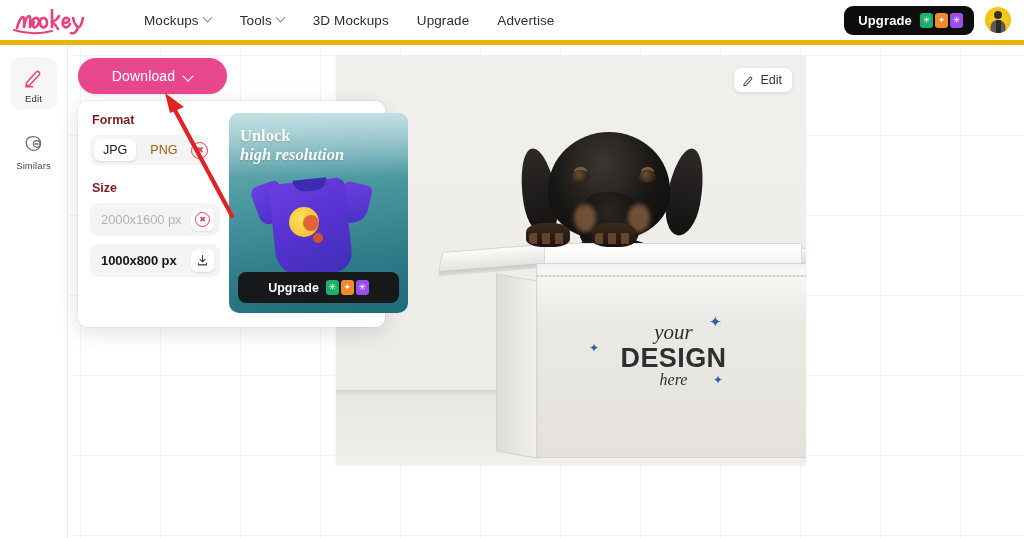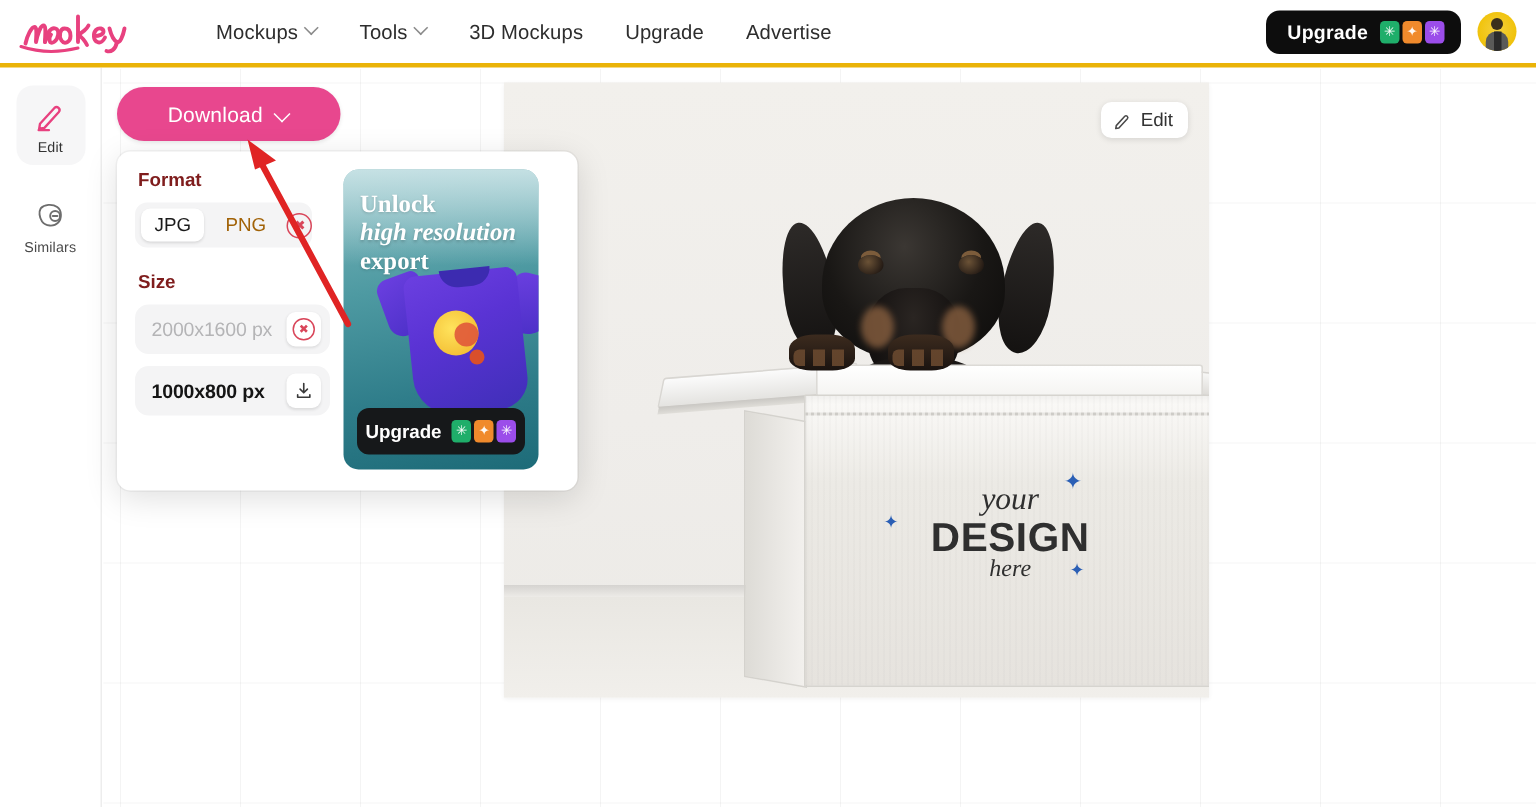--- a/index.html
+++ b/index.html
@@ -7,21 +7,21 @@
     width: 1024px; height: 538px;
     font-family: "Liberation Sans", sans-serif;
     background: #ffffff;
     overflow: hidden;
   }
   #app { position: relative; width: 1024px; height: 538px; background:#fff; }
 
   
   #header {
     position: absolute; left:0; top:0; width:1024px; height:45px;
-    background:#ffffff; border-bottom:3px solid #eab308;
+    background:#ffffff; border-bottom:5px solid #eab308;
     display:flex; align-items:center; z-index:40;
   }
   #logo { margin-left:12px; width:92px; height:34px; display:flex; align-items:center; }
   #nav { display:flex; align-items:center; margin-left:26px; gap:0px; }
   .nav-item {
     display:flex; align-items:center; gap:5px;
     font-size:13.5px; color:#2d2d2d; padding:6px 14px;
     cursor:pointer; white-space:nowrap; letter-spacing:.1px;
   }
   .chev { display:inline-block; width:8px; height:8px; position:relative; top:-2px; }
@@ -267,21 +267,21 @@
   .size-row.dis { cursor:default; }
   .size-lbl { font-size:13px; color:#151515; font-weight:600; letter-spacing:-.1px; }
   .size-row.dis .size-lbl { color:#b4b4b6; font-weight:500; }
   .act-box {
     width:23px; height:23px; border-radius:6px; background:#fff;
     display:flex; align-items:center; justify-content:center;
     box-shadow:0 1px 2px rgba(0,0,0,.10);
   }
   
   .promo {
-    width:130px; height:200px; border-radius:10px; overflow:hidden; position:relative;
+    width:179px; height:200px; border-radius:10px; overflow:hidden; position:relative;
     background:linear-gradient(170deg,#7fb8bd 0%, #4e9aa2 38%, #2f7d8a 72%, #1d6b78 100%);
     flex:0 0 auto; align-self:flex-start;
   }
   .promo .sky {
     position:absolute; left:0; right:0; top:0; height:64px;
     background:linear-gradient(180deg, rgba(210,232,235,.85), rgba(210,232,235,0));
   }
   .promo .ptxt {
     position:absolute; left:11px; top:14px; right:8px;
     color:#ffffff; line-height:1.14; text-shadow:0 1px 2px rgba(0,0,0,.18);
@@ -492,21 +492,20 @@
           </span>
         </div>
 
       </div>
 
       <div class="promo">
         <div class="sky"></div>
         <div class="ptxt">
           <div class="p1">Unlock</div>
           <div class="p2">high resolution</div>
-          <div class="p3">export</div>
         </div>
         <div class="tee">
           <div class="slv-l"></div>
           <div class="slv-r"></div>
           <div class="body"></div>
           <div class="collar"></div>
           <div class="art1"></div>
           <div class="art2"></div>
           <div class="art3"></div>
         </div>

